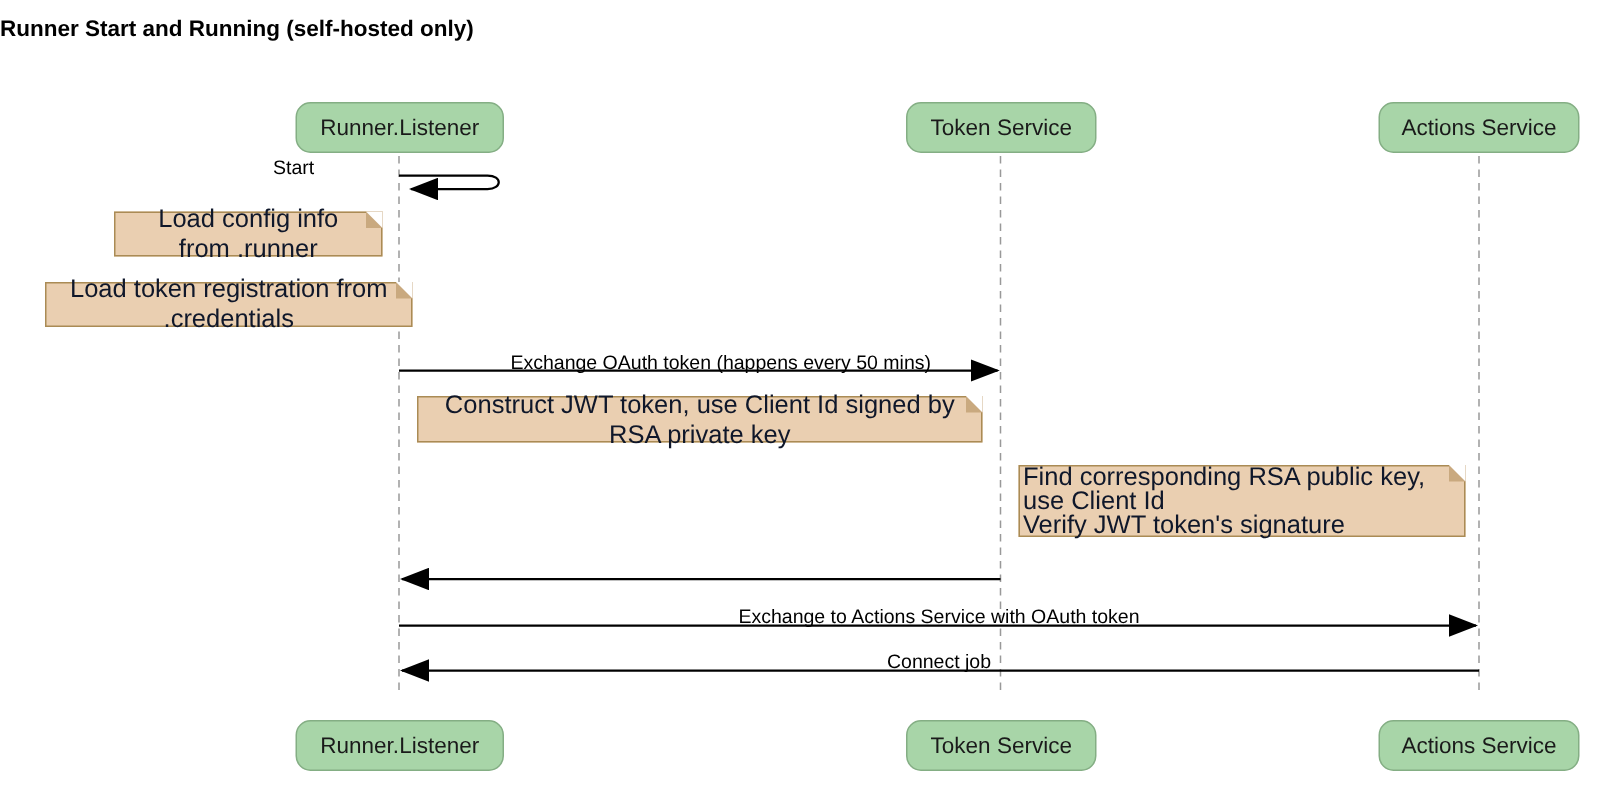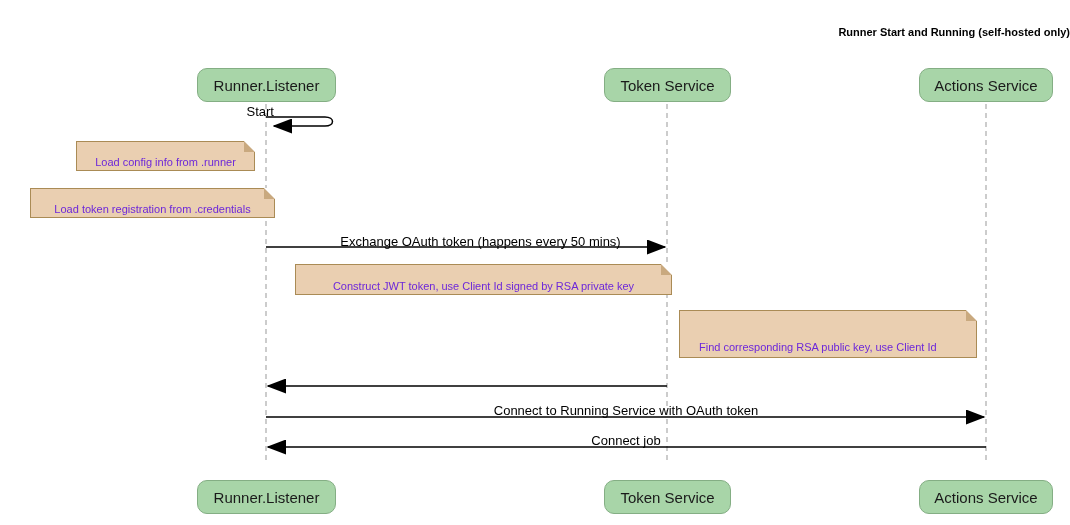--- a/index.html
+++ b/index.html
@@ -16,22 +16,22 @@
   html,body{margin:0;padding:0;background:var(--bg);}
   .stage{
     position:relative;
     width:1070px;height:525px;
     background:var(--bg);
     font-family:"Liberation Sans", sans-serif;
     color:var(--text);
     overflow:hidden;
   }
   .title{
-    position:absolute;top:26px;left:0;width:100%;
-    text-align:right;font-size:11px;font-weight:bold;color:#000;
+    position:absolute;top:11px;left:0;width:100%;
+    text-align:left;font-size:15px;font-weight:bold;color:#000;
   }
   .overlay{position:absolute;top:0;left:0;width:1070px;height:525px;}
   .lifeline{stroke:var(--lifeline);stroke-width:1;stroke-dasharray:5 4;fill:none;}
   .msg-line{stroke:var(--arrow);stroke-width:1.5;fill:none;}
   .participant{
     position:absolute;height:34px;
     background:var(--participant-fill);
     border:1px solid var(--participant-border);
     border-radius:10px;
     display:flex;align-items:center;justify-content:center;
@@ -42,27 +42,27 @@
   .msg-label{
     position:absolute;
     font-size:13px;color:#000;
     white-space:nowrap;
   }
   .msg-label.centered{transform:translateX(-50%);}
   .note{
     position:absolute;
     background:var(--note-fill);
     border:1px solid var(--note-border);
-    display:flex;align-items:flex-end;justify-content:center;
-    font-size:11px;color:#6d28d9;
+    display:flex;align-items:center;justify-content:center;
+    font-size:17px;color:#0f172a;
     box-sizing:border-box;
     padding:2px 10px;
     text-align:center;
   }
-  .note.left-align{justify-content:flex-start;text-align:left;line-height:16px;padding-left:19px;}
+  .note.left-align{justify-content:flex-start;text-align:left;line-height:16px;padding-left:2px;}
   .note::before{
     content:"";
     position:absolute;top:-1px;right:-1px;
     border-style:solid;
     border-width:0 11px 11px 0;
     border-color:var(--bg) var(--bg) var(--note-fold) var(--note-fold);
   }
   .note-line{display:block;}
 </style>
 </head>
@@ -93,37 +93,38 @@
   <div class="participant" style="left:197px;top:52px;width:139px;">
     <span>Runner.Listener</span>
   </div>
   <div class="participant" style="left:604px;top:52px;width:127px;">
     <span>Token Service</span>
   </div>
   <div class="participant" style="left:919px;top:52px;width:134px;">
     <span>Actions Service</span>
   </div>
 
-  <div class="msg-label" style="left:192px;top:104px;width:82px;text-align:right;">Start</div>
+  <div class="msg-label" style="left:182px;top:104px;width:82px;">Start</div>
   <div class="msg-label centered" style="left:467px;top:234px;padding-left:27px;">Exchange OAuth token (happens every 50 mins)</div>
-  <div class="msg-label centered" style="left:626px;top:403px;">Connect to Running Service with OAuth token</div>
+  <div class="msg-label centered" style="left:626px;top:403px;">Exchange to Actions Service with OAuth token</div>
   <div class="msg-label centered" style="left:626px;top:433px;">Connect job</div>
 
   <div class="note" style="left:76px;top:141px;width:179px;height:30px;">
     <span>Load config info from .runner</span>
   </div>
   <div class="note" style="left:10px;top:188px;width:245px;height:30px;margin-left:20px;">
     <span>Load token registration from .credentials</span>
   </div>
-  <div class="note" style="left:278px;top:264px;width:377px;height:31px;margin-left:17px;">
+  <div class="note" style="left:278px;top:264px;width:377px;height:31px;">
     <span>Construct JWT token, use Client Id signed by RSA private key</span>
   </div>
   <div class="note left-align" style="left:679px;top:310px;width:298px;height:48px;">
     <span>
       <span class="note-line">Find corresponding RSA public key, use Client Id</span>
+      <span class="note-line">Verify JWT token's signature</span>
     </span>
   </div>
 
   <div class="participant" style="left:197px;top:464px;width:139px;">
     <span>Runner.Listener</span>
   </div>
   <div class="participant" style="left:604px;top:464px;width:127px;">
     <span>Token Service</span>
   </div>
   <div class="participant" style="left:919px;top:464px;width:134px;">

